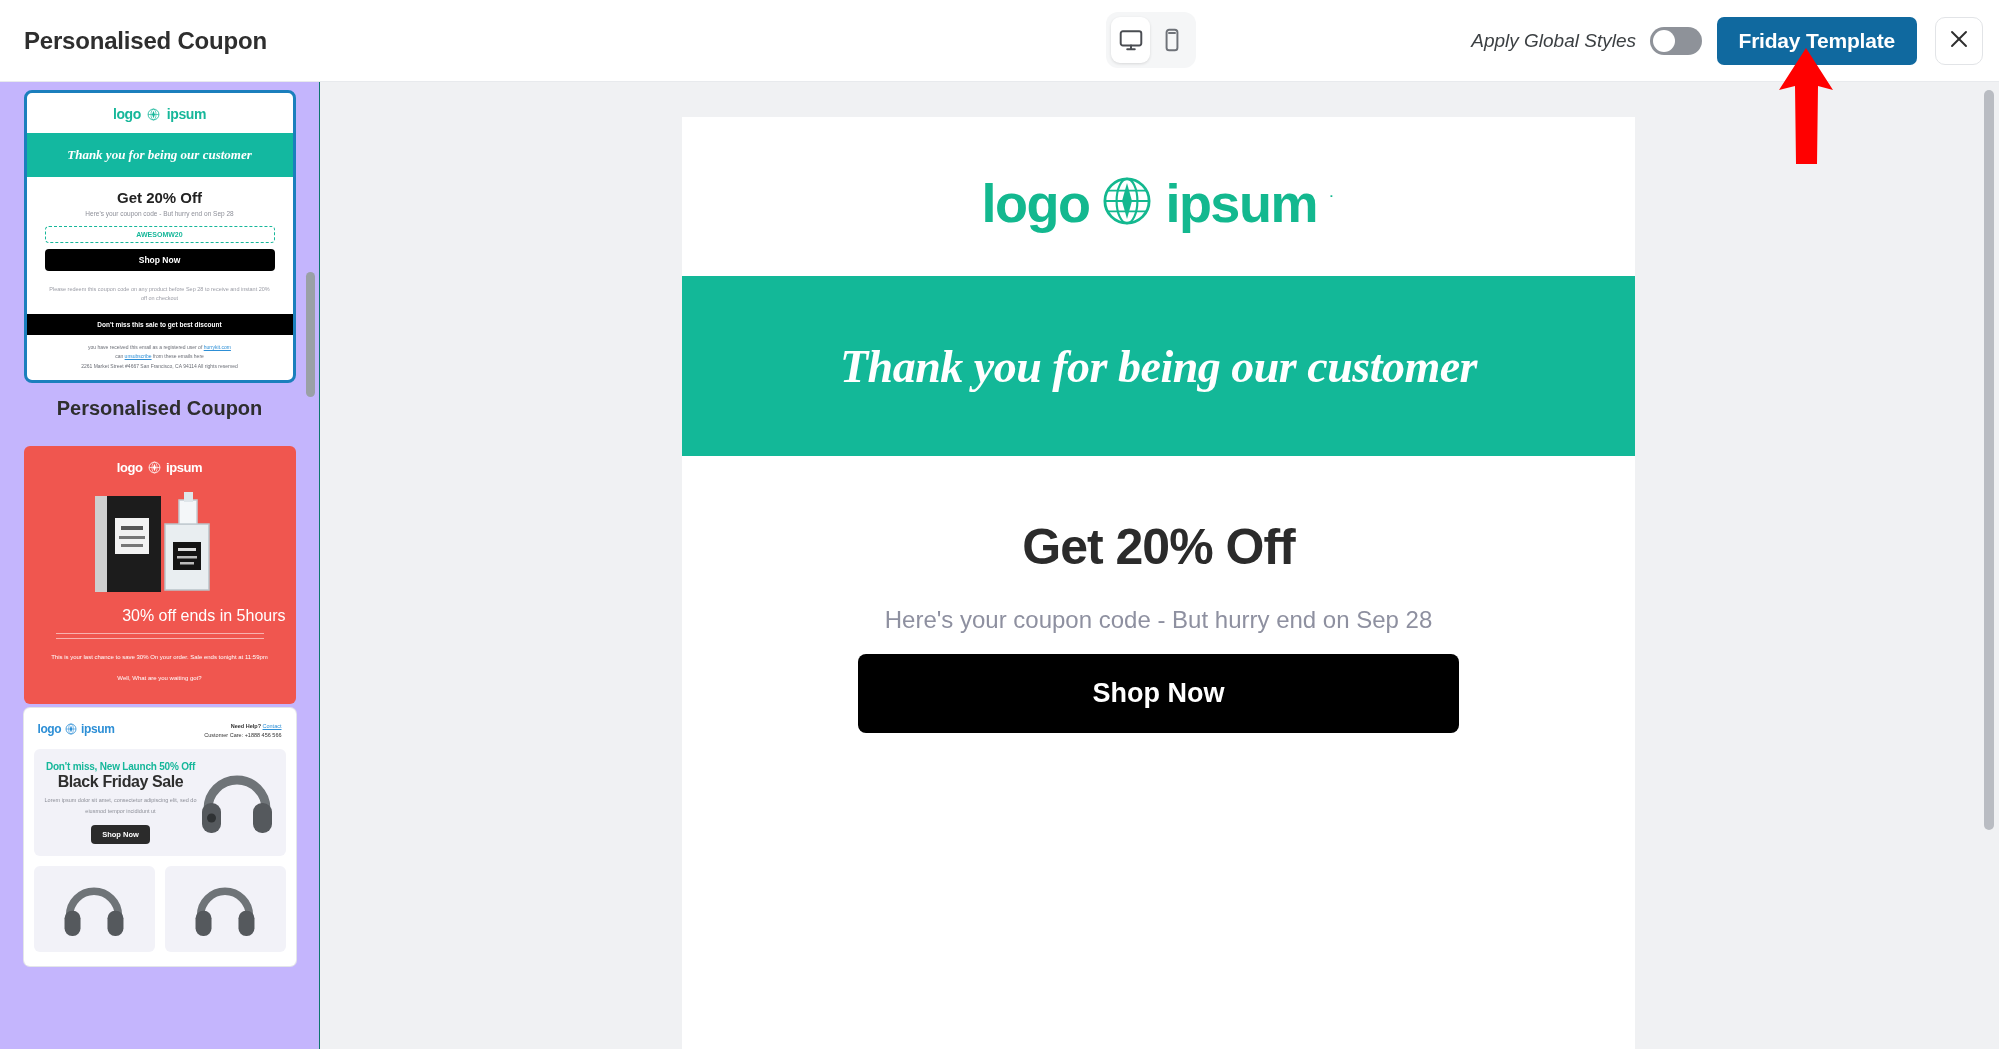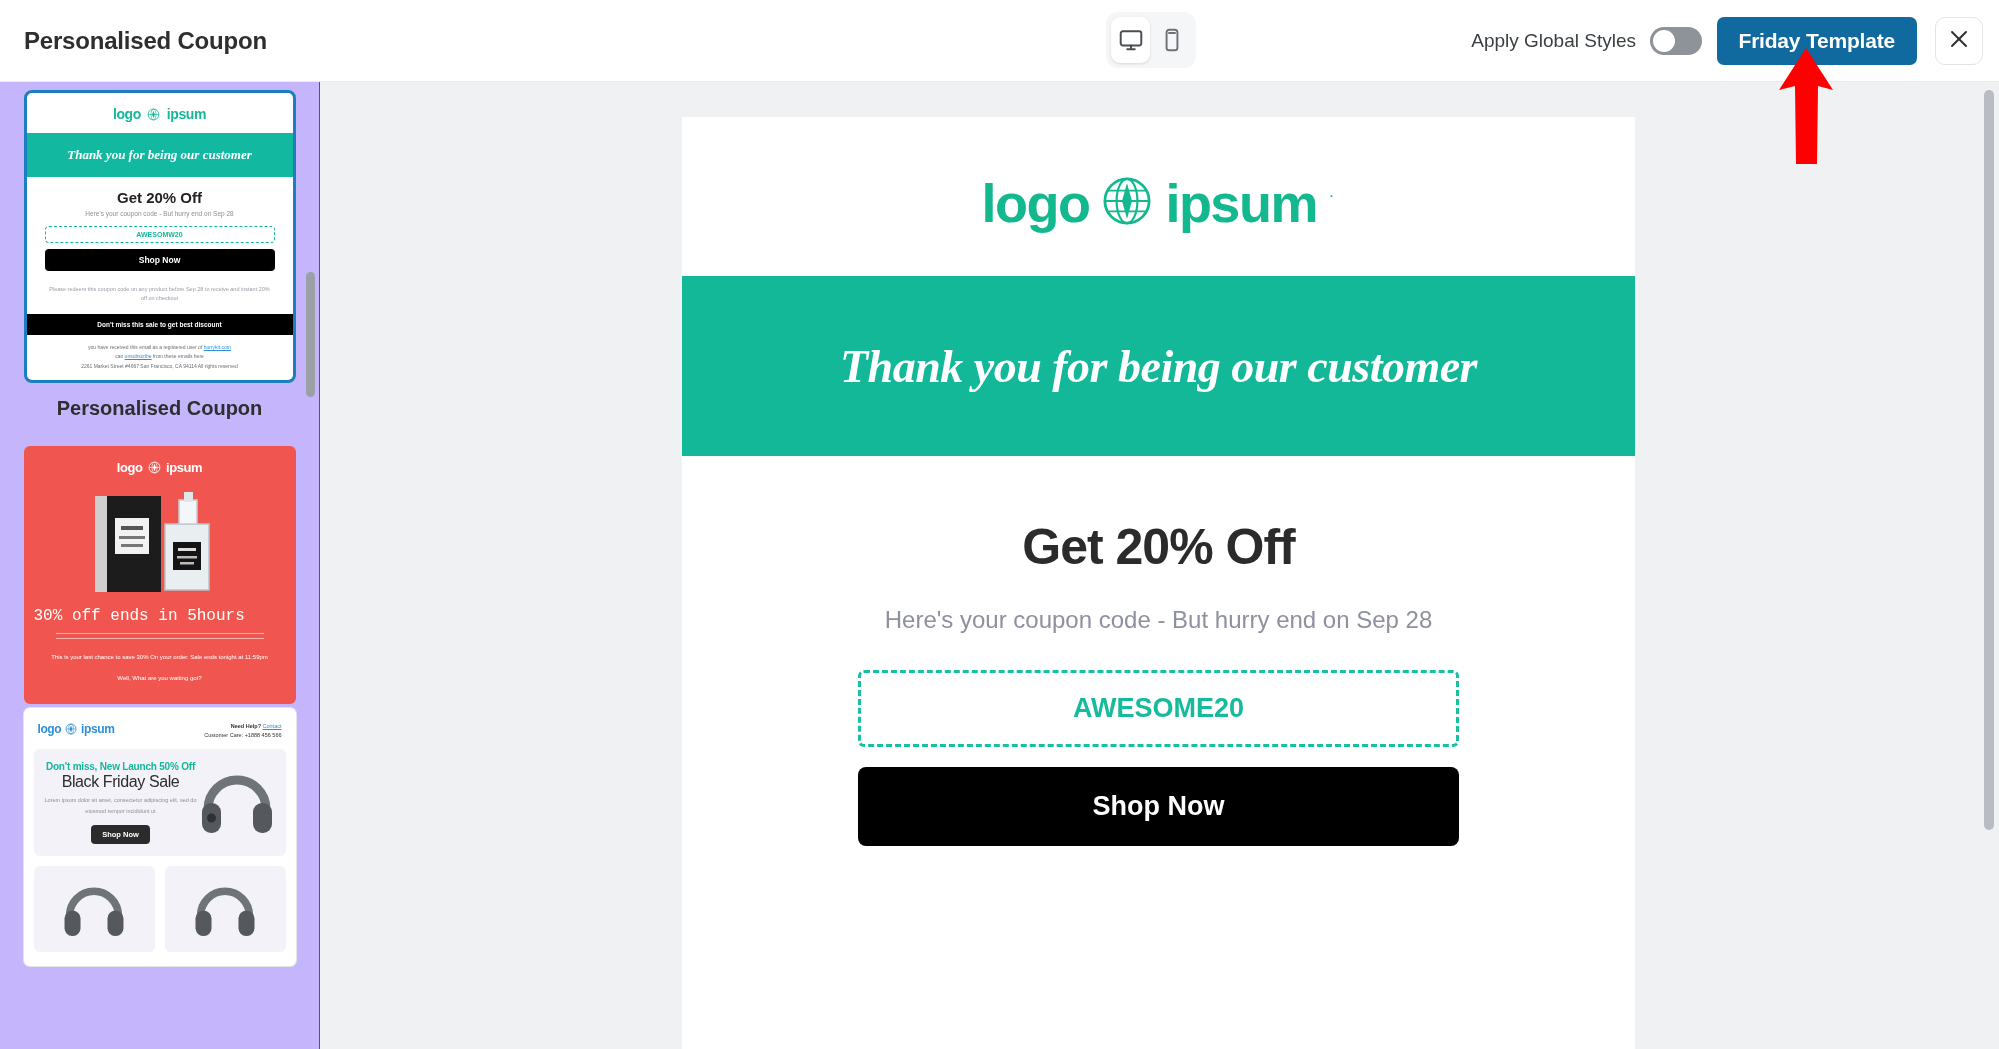--- a/index.html
+++ b/index.html
@@ -29,21 +29,21 @@
   .device-btn {
     width: 40px; height: 46px; border-radius: 9px;
     display: flex; align-items: center; justify-content: center;
     cursor: pointer; background: transparent;
   }
   .device-btn.active { background: #ffffff; box-shadow: 0 1px 3px rgba(0,0,0,.12); }
   .device-btn svg { display: block; }
 
   .global-styles-wrap {
     position: absolute; right: 297px; top: 50%; transform: translateY(-50%);
-    display: flex; align-items: center; gap: 14px;
+    display: flex; align-items: center; gap: 14px; font-style: italic;
   }
   .global-styles-label { font-size: 19px; color: #3c4043; white-space: nowrap; }
   .toggle {
     width: 52px; height: 28px; border-radius: 14px; background: #8e9299;
     position: relative; cursor: pointer; flex: none;
   }
   .toggle .knob {
     position: absolute; top: 3px; left: 3px; width: 22px; height: 22px;
     border-radius: 50%; background: #ffffff;
   }
@@ -97,36 +97,36 @@
             text-align:center; font-size:8.5px; font-weight:bold; padding:6px 0;}
   .t1-note { text-align:center; font-size:5.5px; color:#9a9ca5; line-height:1.7; padding:8px 22px 10px;}
   .t1-black { background:#000; color:#fff; text-align:center; font-size:6.5px; font-weight:bold; padding:7px 0;}
   .t1-foot { text-align:center; font-size:5px; color:#6b6e76; line-height:1.9; padding:8px 10px 9px;}
   .t1-foot a { color:#2d8fd6; }
 
   
   .t2 { background:#f0564f; padding: 14px 10px 18px; }
   .t2-logo { text-align:center; font-size: 13px; font-weight:bold; color:#fff; letter-spacing:-.4px;}
   .t2-img { height: 120px; display:flex; align-items:center; justify-content:center; margin: 8px 0 4px;}
-  .t2-off { text-align:left; color:#fff; font-family:Liberation Mono, monospace; font-size:16px; padding-bottom:4px;}
+  .t2-off { text-align:right; color:#fff; font-family:Liberation Sans, sans-serif; font-size:16px; padding-bottom:4px;}
   .t2-rule { height:1px; background:rgba(255,255,255,.55); margin: 4px 22px;}
   .t2-timer { text-align:center; color:#fff; font-family:"Liberation Serif", serif;
               font-weight:bold; font-size:26px; padding: 4px 0;}
   .t2-note { text-align:center; color:#fff; font-size:6px; line-height:2.2; padding: 8px 8px 0;}
 
   
   .t3 { background:#fff; padding: 10px 10px 14px; }
   .t3-top { display:flex; justify-content:space-between; align-items:flex-start; padding: 4px 4px 8px;}
   .t3-logo { font-size:12px; font-weight:bold; color:#2d8fd6; letter-spacing:-.4px;}
   .t3-help { text-align:right; font-size:5.5px; color:#333; line-height:1.8;}
   .t3-help a { color:#2d8fd6; text-decoration:underline;}
   .t3-hero { background:#f2f2f8; border-radius:6px; padding: 12px 10px; display:flex; align-items:center;text-align:center; }
   .t3-hero-l { flex:1; }
   .t3-kick { color:#16b79a; font-size:10px; font-weight:bold; letter-spacing:-.2px;}
-  .t3-title { color:#2e2e2e; font-size:16px; font-weight:normal; letter-spacing:-.4px; padding:1px 0 4px;}
+  .t3-title { color:#2e2e2e; font-size:16px; font-weight:bold; letter-spacing:-.4px; padding:1px 0 4px;}
   .t3-lorem { color:#8d8f98; font-size:5.5px; line-height:1.9; padding-bottom:7px;}
   .t3-btn { display:inline-block; background:#2b2b2b; color:#fff; font-size:7.5px;
             font-weight:bold; border-radius:4px; padding:5px 11px;}
   .t3-grid { display:flex; gap:10px; padding-top:10px; }
   .t3-cell { flex:1; background:#f2f2f8; border-radius:6px; height:86px;
              display:flex; align-items:center; justify-content:center;}
 
   
   .canvas {
     position: absolute; top: 82px; left: 320px; width: 1679px; height: 967px;
@@ -369,21 +369,20 @@
           <span class="logo-word">ipsum</span>
           <span class="logo-tm">˙</span>
         </span>
       </div>
 
       <div class="email-band">Thank you for being our customer</div>
 
       <div class="email-head">Get 20% Off</div>
       <div class="email-sub">Here's your coupon code - But hurry end on Sep 28</div>
 
-      <div class="email-code">AWESOME20</div>
 
       <div class="email-cta">Shop Now</div>
 
       <div class="email-note">
         <br>
       </div>
     </div>
 
     <div class="canvas-scroll"></div>
   </div>

